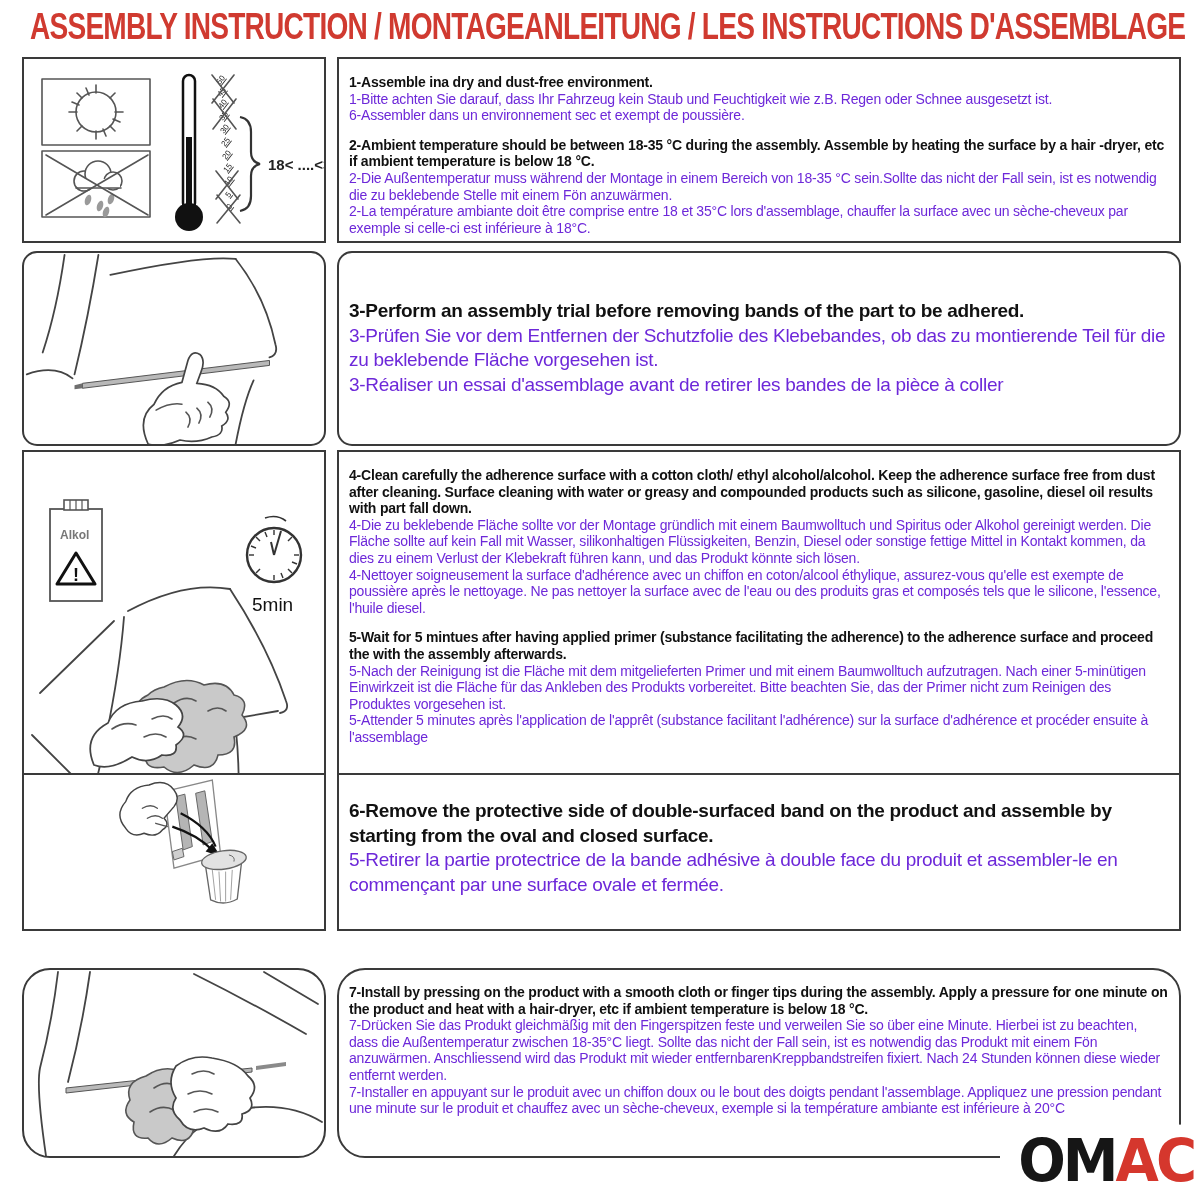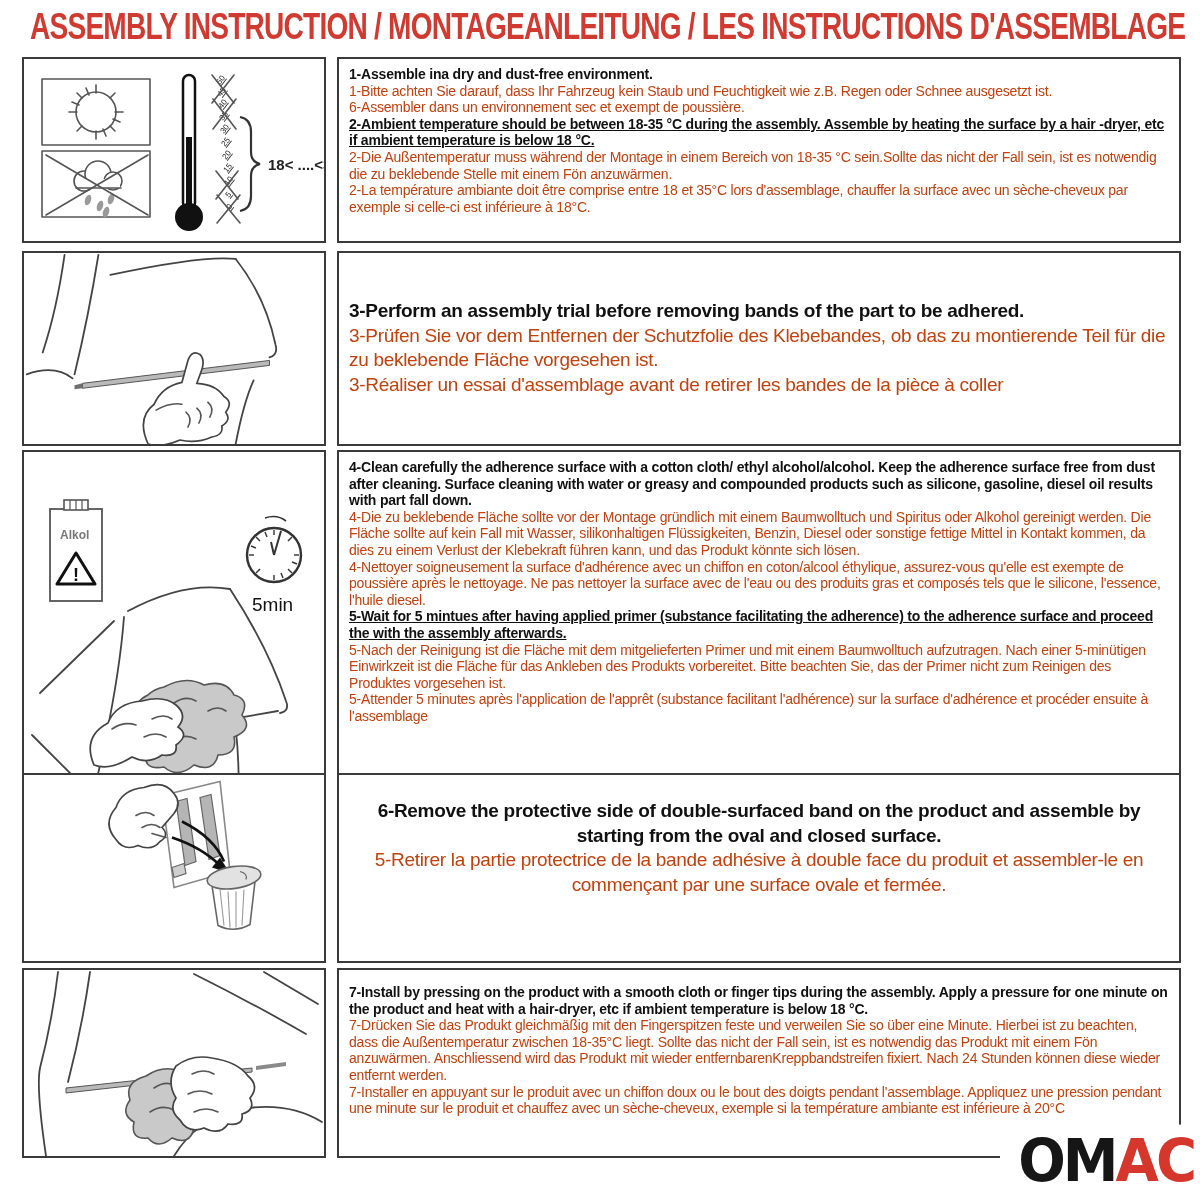--- a/index.html
+++ b/index.html
@@ -3,28 +3,28 @@
 <meta charset="utf-8">
 <style>
   html,body{margin:0;padding:0;background:#fff;}
   .page{position:relative;width:1200px;height:1200px;background:#fff;overflow:hidden;
         font-family:"Liberation Sans",sans-serif;color:#222;}
   .title{position:absolute;left:30px;top:6px;white-space:nowrap;
          font-size:36px;font-weight:bold;letter-spacing:-1px;color:#d03a30;
          transform:scaleX(0.78);transform-origin:0 50%;}
   .box{position:absolute;border:2px solid #3a3a3a;background:#fff;box-sizing:border-box;}
   
-  .r1{top:57px;height:186px;}  .r2{top:251px;height:195px;}
-  .r3{top:450px;height:408px;} .r4{top:773px;height:190px;text-align:center;}
-  .r5{top:968px;height:190px;}
+  .r1{top:57px;height:186px;}  .r2{top:251px;height:195px;border-radius:15px;}
+  .r3{top:450px;height:408px;} .r4{top:773px;height:158px;}
+  .r5{top:968px;height:190px;border-radius:28px;}
   .illus{left:22px;width:304px;}
-  .txt{left:337px;width:844px;padding:7px 10px 4px 10px;}
-  .txt p{margin:0;font-size:14px;line-height:16.6px;letter-spacing:-0.2px;color:#c2410c;}
+  .txt{left:337px;width:844px;padding:15px 10px 4px 10px;}
+  .txt p{margin:0;font-size:14px;line-height:16.6px;letter-spacing:-0.2px;color:#6d28d9;}
   .txt p.b{font-weight:bold;color:#111;}
-  .txt p.gap{text-decoration:underline;}
+  .txt p.gap{margin-top:13px;}
   .txt.large p{font-size:19px;line-height:24.5px;letter-spacing:-0.3px;}
   .pt-lg{padding-top:46px;}
   .pt-md{padding-top:24px;}
   .pt-sm{padding-top:14px;}
   .illus svg{display:block;width:100%;height:100%;}
   .logo{position:absolute;left:1000px;top:1126px;width:194px;height:70px;background:#fff;
         z-index:5;display:flex;align-items:center;justify-content:flex-end;
         font-family:"DejaVu Sans",sans-serif;font-weight:900;font-size:56px;
         letter-spacing:-3px;line-height:70px;transform:scaleY(1.04);}
   .logo .blk{color:#161616;}

